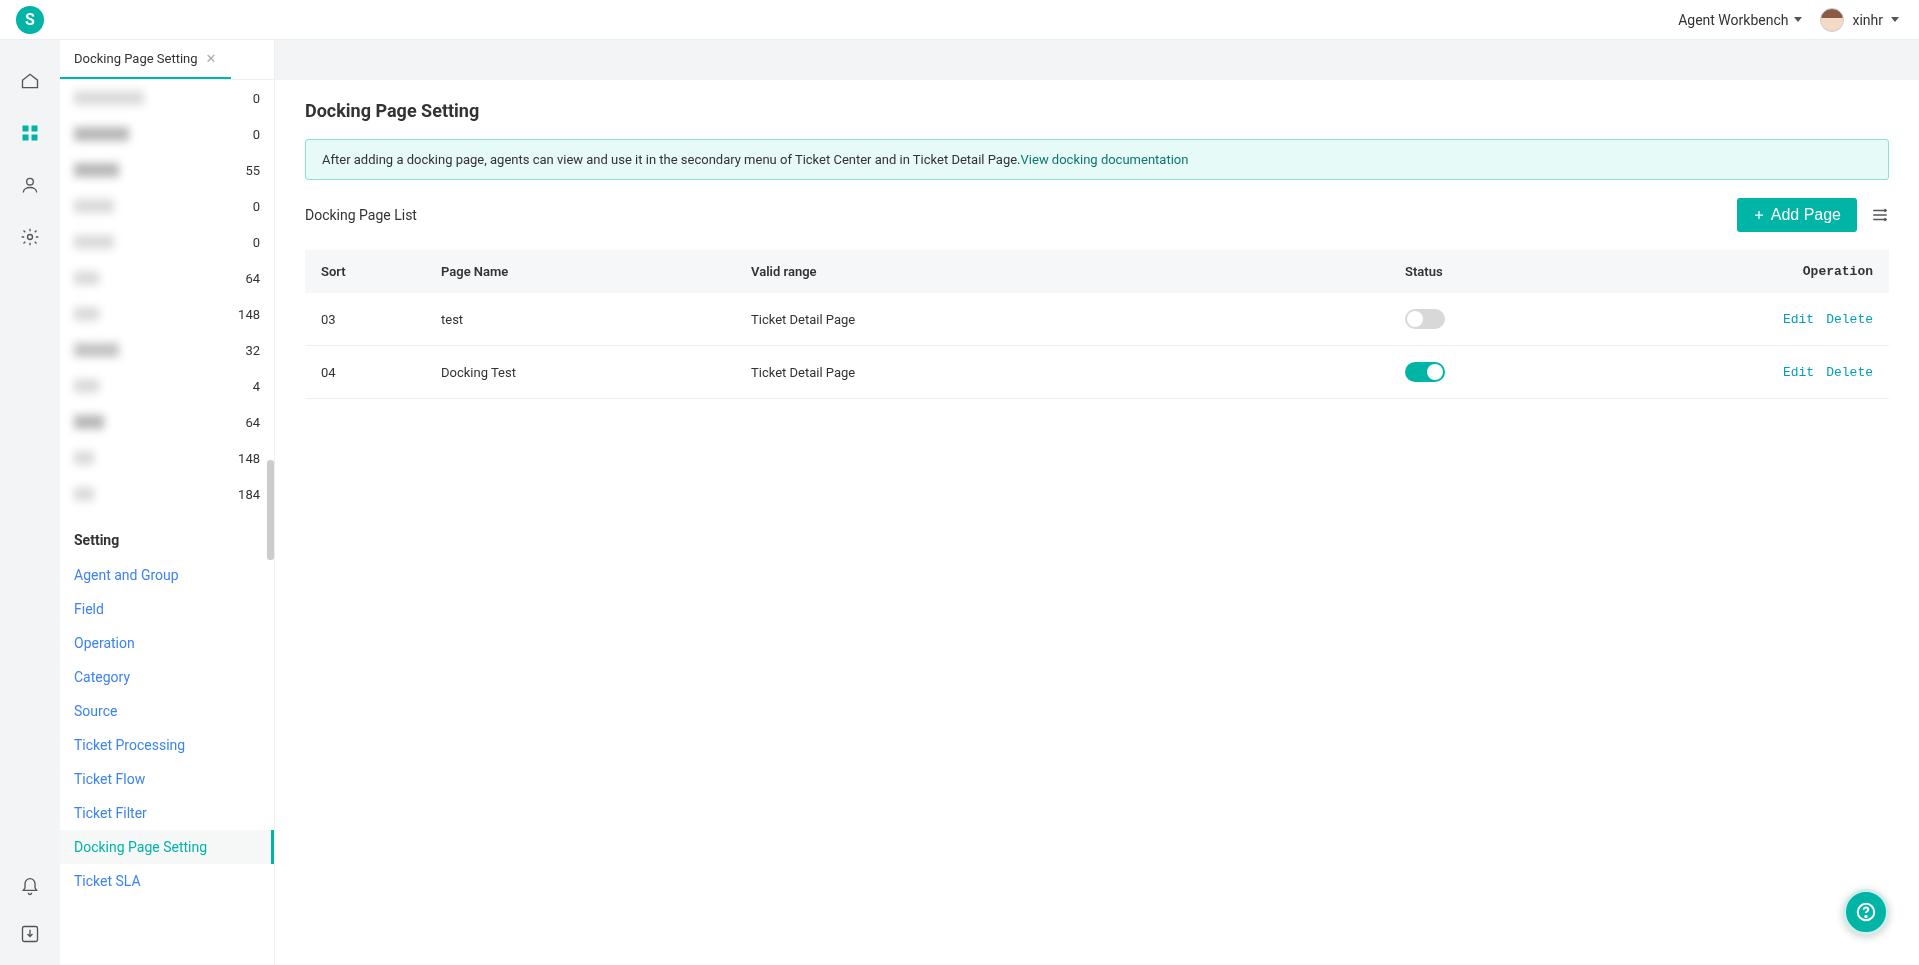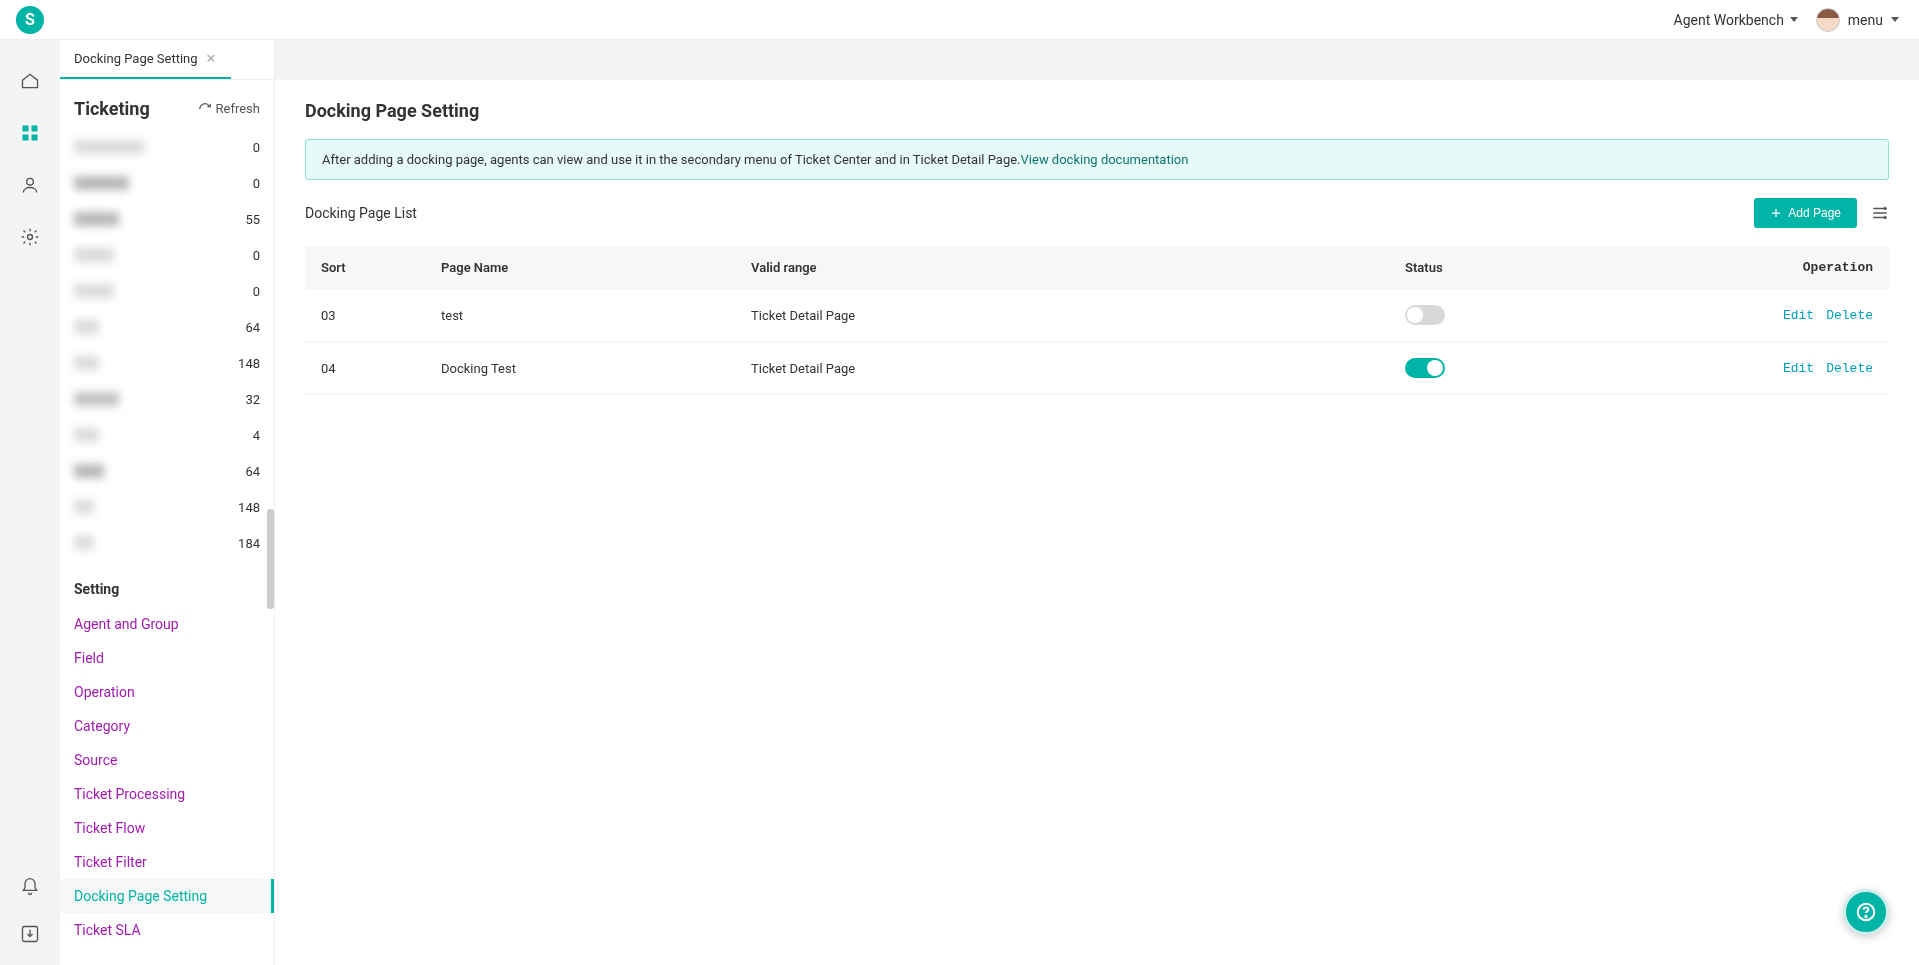--- a/index.html
+++ b/index.html
@@ -38,36 +38,36 @@
 .blur.w2 { width: 55px; opacity:.6; }
 .blur.w3 { width: 45px; opacity:.6; }
 .blur.w4 { width: 40px; opacity:.3; }
 .blur.w5 { width: 25px; opacity:.3; }
 .blur.w6 { width: 45px; opacity:.5; }
 .blur.w7 { width: 30px; opacity:.6; }
 .blur.w8 { width: 20px; opacity:.3; }
 .count-row .val { text-align: right; color: #333; }
 
 .setting-title { font-weight: 700; margin: 20px 0 10px 0; }
-.setting-list a { display: block; padding: 9px 0; color: #a21caf; text-decoration: none; font-size: 14px; cursor: pointer; }
+.setting-list a { display: block; padding: 9px 0; color: #3b82f6; text-decoration: none; font-size: 14px; cursor: pointer; }
 .setting-list a.active { color: #00b4a6; position: relative; background: #f6f8f8; margin: 0 -14px; padding-left: 14px; }
 .setting-list a.active::after { content: ""; position: absolute; right: 0; top: 0; bottom: 0; width: 3px; background: #00b4a6; }
 .scroll-thumb { position:absolute; right:0; top:380px; width:7px; height:100px; background:rgba(0,0,0,.2); border-radius:3px; }
 
 .main { flex: 1; background: #f2f4f5; display: flex; flex-direction: column; }
 .tabspacer { height: 40px; background: #f2f4f5; }
 .main-content { flex: 1; background: #fff; margin: 0; padding: 20px 30px; overflow: auto; }
 .page-title { font-size: 18px; font-weight: 700; margin-bottom: 18px; }
 .info-banner { background: #e6faf7; border: 1px solid #8ee0d5; border-radius: 3px; padding: 12px 16px; font-size: 13px; color: #333; margin-bottom: 18px; }
 .info-banner a { color: #0f766e; text-decoration: none; }
 
 .list-header { display: flex; justify-content: space-between; align-items: center; margin-bottom: 18px; }
 .list-header .l { font-size: 14px; color: #333; }
 .list-header .r { display: flex; align-items: center; gap: 14px; }
-.btn-add { background: #00b4a6; color: #fff; border: none; padding: 8px 16px; border-radius: 3px; display: flex; align-items: center; gap: 6px; cursor: pointer; font-size: 12px; }
+.btn-add { background: #00b4a6; color: #fff; border: none; padding: 8px 16px; border-radius: 3px; display: flex; align-items: center; gap: 6px; cursor: pointer; font-size: 16px; }
 .sort-ic { width: 18px; height: 18px; color: #555; cursor: pointer; }
 
 table { width: 100%; border-collapse: collapse; }
 thead { background: #f6f7f8; }
 th { text-align: left; padding: 14px 16px; font-weight: 600; font-size: 13px; color: #333; }
 td { padding: 16px 16px; font-size: 13px; border-bottom: 1px solid #f0f0f0; }
 .col-sort { width: 120px; }
 .col-name { width: 310px; }
 .col-valid { width: auto; }
 .col-status { width: 340px; }
@@ -88,21 +88,21 @@
 
 <div class="topbar">
   <div class="logo">S</div>
   <div class="topbar-right">
     <div class="workbench">
       <span>Agent Workbench</span>
       <span class="caret"></span>
     </div>
     <div class="user-area">
       <div class="avatar"></div>
-      <span>menu</span>
+      <span>xinhr</span>
       <span class="caret"></span>
     </div>
   </div>
 </div>
 
 <div class="app-body">
   <div class="iconbar">
     <div class="ic">
       <svg width="20" height="20" viewBox="0 0 24 24" fill="none" stroke="currentColor" stroke-width="1.6">
           <path d="M3 11 L12 4 L21 11 L21 20 L3 20 Z"></path>
@@ -142,29 +142,20 @@
           </svg>
       </div>
     </div>
   </div>
 
   <div class="sidepanel">
     <div class="tabrow">
       <div class="tab">
         <span>Docking Page Setting</span>
         <span class="close">✕</span>
-      </div>
-    </div>
-    <div class="sp-header">
-      <div class="title">Ticketing</div>
-      <div class="refresh">
-        <svg width="14" height="14" viewBox="0 0 24 24" fill="none" stroke="currentColor" stroke-width="2">
-            <path d="M3 12a9 9 0 0 1 15-6.7L21 8M21 3v5h-5"></path>
-          </svg>
-        <span>Refresh</span>
       </div>
     </div>
     <div class="sp-scroll">
       <div class="sp-inner">
         <div class="count-list" id="count-list">
             <div class="count-row">
               <div class="blur w1"></div>
               <div class="val">0</div>
             </div>
             <div class="count-row">

